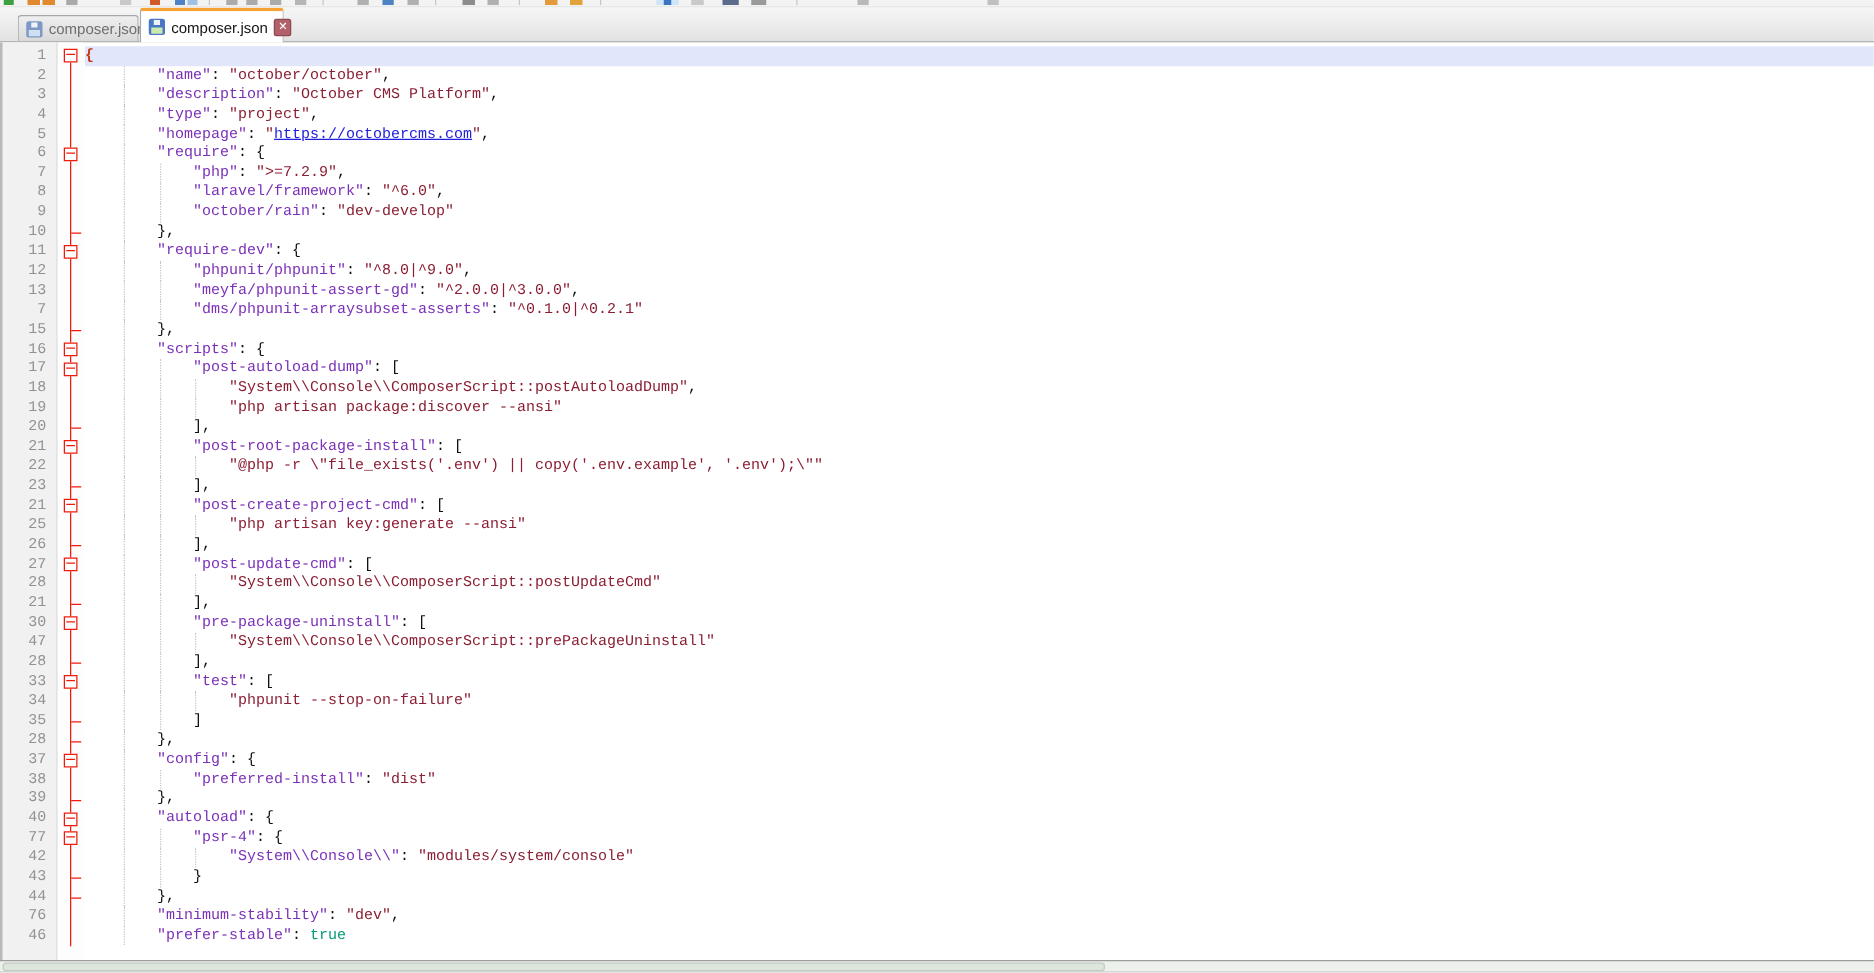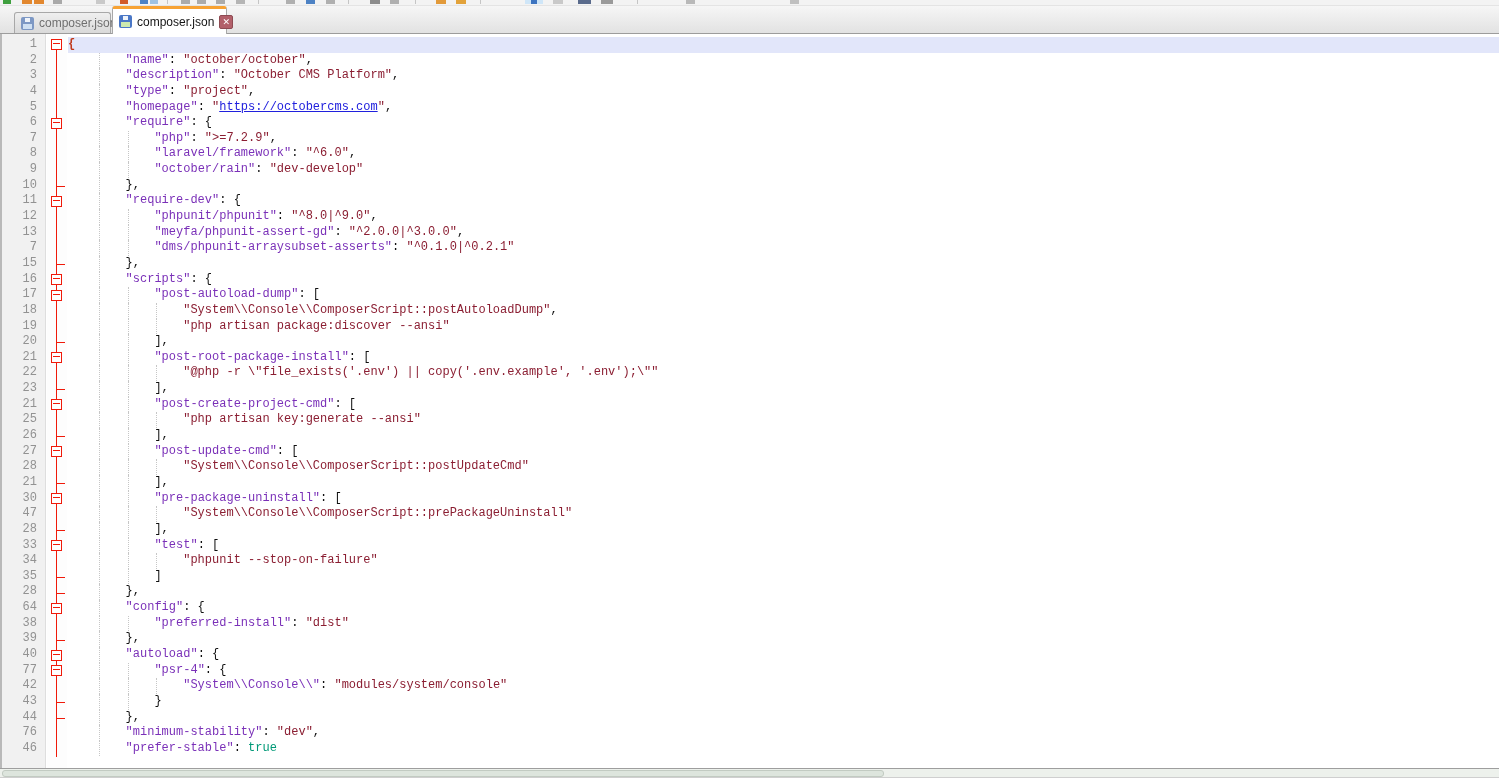--- a/index.html
+++ b/index.html
@@ -146,21 +146,21 @@
         <div class="ln">27</div>
         <div class="ln">28</div>
         <div class="ln">21</div>
         <div class="ln">30</div>
         <div class="ln">47</div>
         <div class="ln">28</div>
         <div class="ln">33</div>
         <div class="ln">34</div>
         <div class="ln">35</div>
         <div class="ln">28</div>
-        <div class="ln">64</div>
+        <div class="ln">37</div>
         <div class="ln">38</div>
         <div class="ln">39</div>
         <div class="ln">40</div>
         <div class="ln">77</div>
         <div class="ln">42</div>
         <div class="ln">43</div>
         <div class="ln">44</div>
         <div class="ln">76</div>
         <div class="ln">46</div>
       </div>

